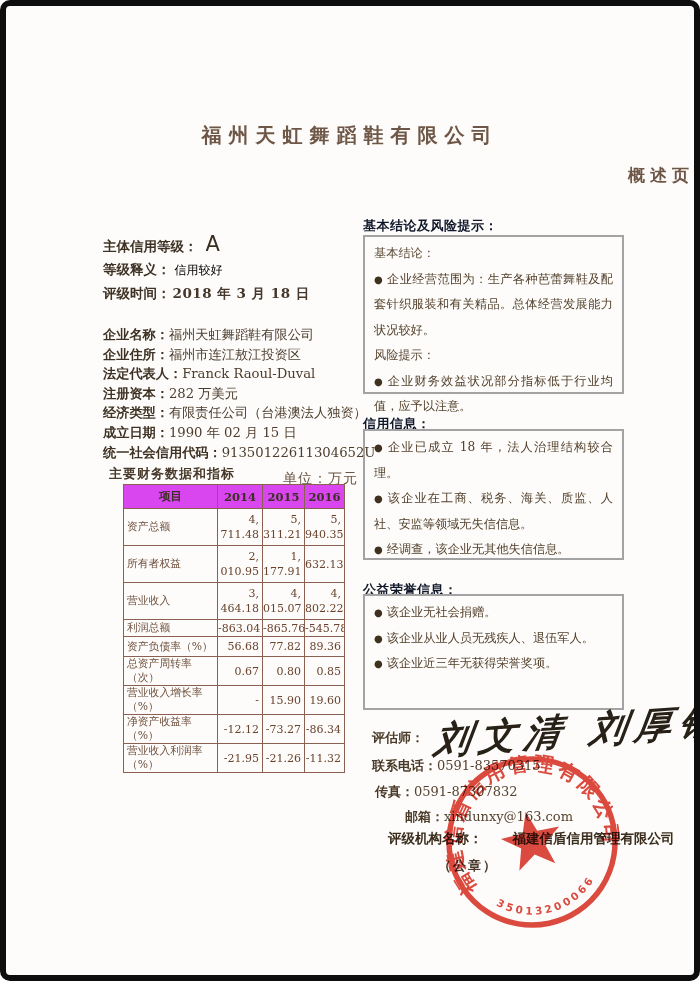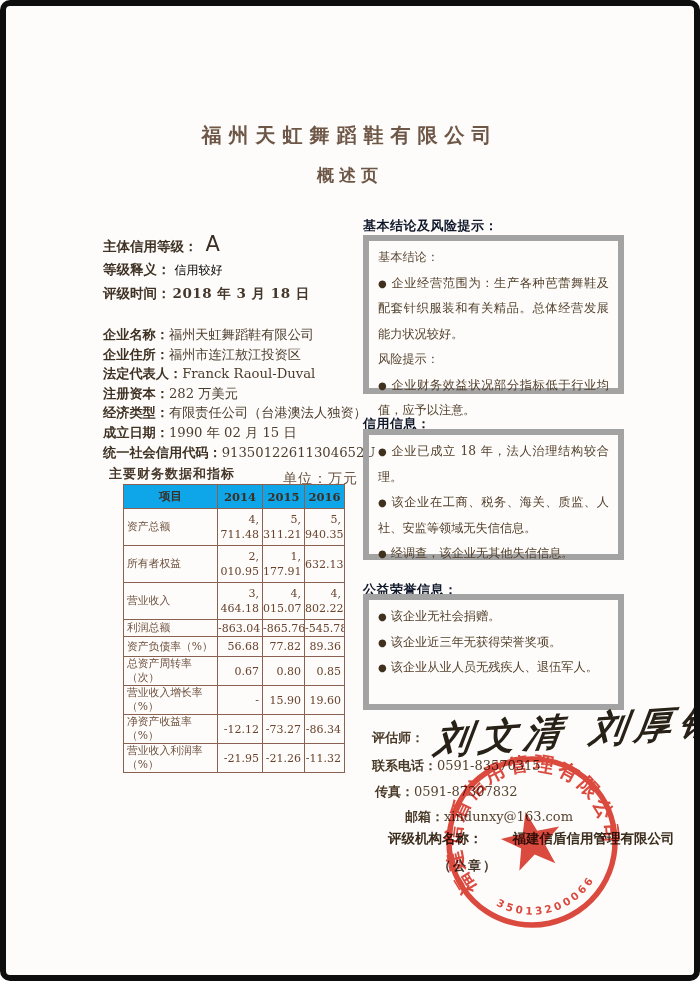--- a/index.html
+++ b/index.html
@@ -2,49 +2,49 @@
 <html><head>
 <meta charset="utf-8">
 <style>
   html,body{margin:0;padding:0;background:#ffffff;}
   body{width:700px;height:981px;position:relative;font-family:"DejaVu Serif","Liberation Serif",serif;}
   .page{position:absolute;inset:0;border:6px solid #0e0e0e;border-radius:10px;background:#fdfcfa;overflow:hidden;}
   .abs{position:absolute;}
 
   
   .doc-title1{top:116px;left:0;width:100%;text-align:center;font-size:20px;font-weight:600;letter-spacing:7px;color:#6e5747;}
-  .doc-title2{top:158px;left:0;width:100%;text-align:center;font-size:17px;font-weight:600;letter-spacing:5px;color:#6e5747;}
+  .doc-title2{top:158px;left:0;width:100%;text-align:right;font-size:17px;font-weight:600;letter-spacing:5px;color:#6e5747;}
 
   
   .rating-line{left:97px;font-size:13.5px;color:#5a4736;white-space:nowrap;}
   .lbl{font-weight:700;color:#3f3224;}
   #rating-grade-line{top:226px;}
   #rating-grade-line .grade{font-family:"DejaVu Sans","Liberation Sans",sans-serif;font-size:21px;color:#3a2e22;margin-left:8px;font-weight:500;}
   #rating-meaning-line{top:255px;} #rating-meaning-line .val{font-size:12px;color:#000000;margin-left:4px;}
   #rating-date-line{top:279px;} #rating-date-line .val{font-weight:600;color:#44362a;letter-spacing:.5px;margin-left:2px;}
 
   
   #company-block{left:97px;top:319px;width:280px;}
   .info-line{font-size:13.2px;line-height:19.6px;white-space:nowrap;color:#4c3c2d;}
   .info-line .lbl{font-weight:700;}
 
   
   #fin-title{left:103px;top:459px;font-size:13px;font-weight:700;color:#48392b;letter-spacing:1px;}
   #fin-unit{left:277px;top:464px;font-size:14px;color:#6a5544;letter-spacing:1px;}
   #fin-table{left:117px;top:478px;border-collapse:collapse;table-layout:fixed;width:221px;}
   #fin-table th,#fin-table td{border:1px solid #8a6150;overflow:hidden;}
-  #fin-table th{background:#0ea5e9;color:#3c2f24;font-size:11.5px;font-weight:700;height:21px;text-align:center;}
+  #fin-table th{background:#d946ef;color:#3c2f24;font-size:11.5px;font-weight:700;height:21px;text-align:center;}
   #fin-table td.row-label{font-size:10.8px;color:#6d4e3c;text-align:left;padding:0 0 0 3px;}
   #fin-table td.num{font-size:11px;color:#69432e;text-align:right;padding:0 3px 0 0;line-height:15px;}
   #fin-table tr.tall{height:37px;} #fin-table tr.slim{height:17px;} #fin-table tr.mid{height:20px;}
   .num .part{display:block;}
 
   
   .box-heading{left:357px;font-size:13px;font-weight:700;color:#0f172a;letter-spacing:.5px;}
-  .box{left:357px;width:261px;border:6px solid #a3a3a3;background:transparent;padding:4px 9px;box-sizing:border-box;}
+  .box{left:357px;width:261px;border:2px solid #a3a3a3;background:transparent;padding:4px 9px;box-sizing:border-box;}
   #conclusion-heading{top:211px;} #conclusion-box{top:229px;height:159px;}
   #credit-heading{top:409px;}     #credit-box{top:423px;height:131px;}
   #honor-heading{top:575px;}      #honor-box{top:588px;height:116px;}
   .box-line{font-size:12.2px;line-height:25.5px;color:#53402c;text-align:justify;}
   .box-line .bullet{font-size:10px;margin-right:4px;color:#40311f;}
   .box-line.subhead{color:#5a4733;}
 
   
   .foot-line{font-size:13px;color:#55422f;white-space:nowrap;}
   .foot-line .lbl{font-weight:600;color:#4a3a28;}
@@ -198,22 +198,22 @@
   <div class="abs box-heading" id="credit-heading">信用信息：</div>
   <div class="abs box" id="credit-box">
       <div class="box-line"><span class="bullet">●</span>企业已成立 18 年，法人治理结构较合理。</div>
       <div class="box-line"><span class="bullet">●</span>该企业在工商、税务、海关、质监、人社、安监等领域无失信信息。</div>
       <div class="box-line"><span class="bullet">●</span>经调查，该企业无其他失信信息。</div>
     </div>
 
   <div class="abs box-heading" id="honor-heading">公益荣誉信息：</div>
   <div class="abs box" id="honor-box">
       <div class="box-line"><span class="bullet">●</span>该企业无社会捐赠。</div>
+      <div class="box-line"><span class="bullet">●</span>该企业从业人员无残疾人、退伍军人。</div>
       <div class="box-line"><span class="bullet">●</span>该企业近三年无获得荣誉奖项。</div>
-      <div class="box-line"><span class="bullet">●</span>该企业从业人员无残疾人、退伍军人。</div>
     </div>
 
   <div class="abs foot-line" id="assessor-line">
     <span class="lbl">评估师：</span>
   </div>
   <div class="abs" id="signatures">刘文清 刘厚锦</div>
   <div class="abs foot-line" id="phone-line">
     <span class="lbl">联系电话：</span><span>0591-83570315</span>
   </div>
   <div class="abs foot-line" id="fax-line">

